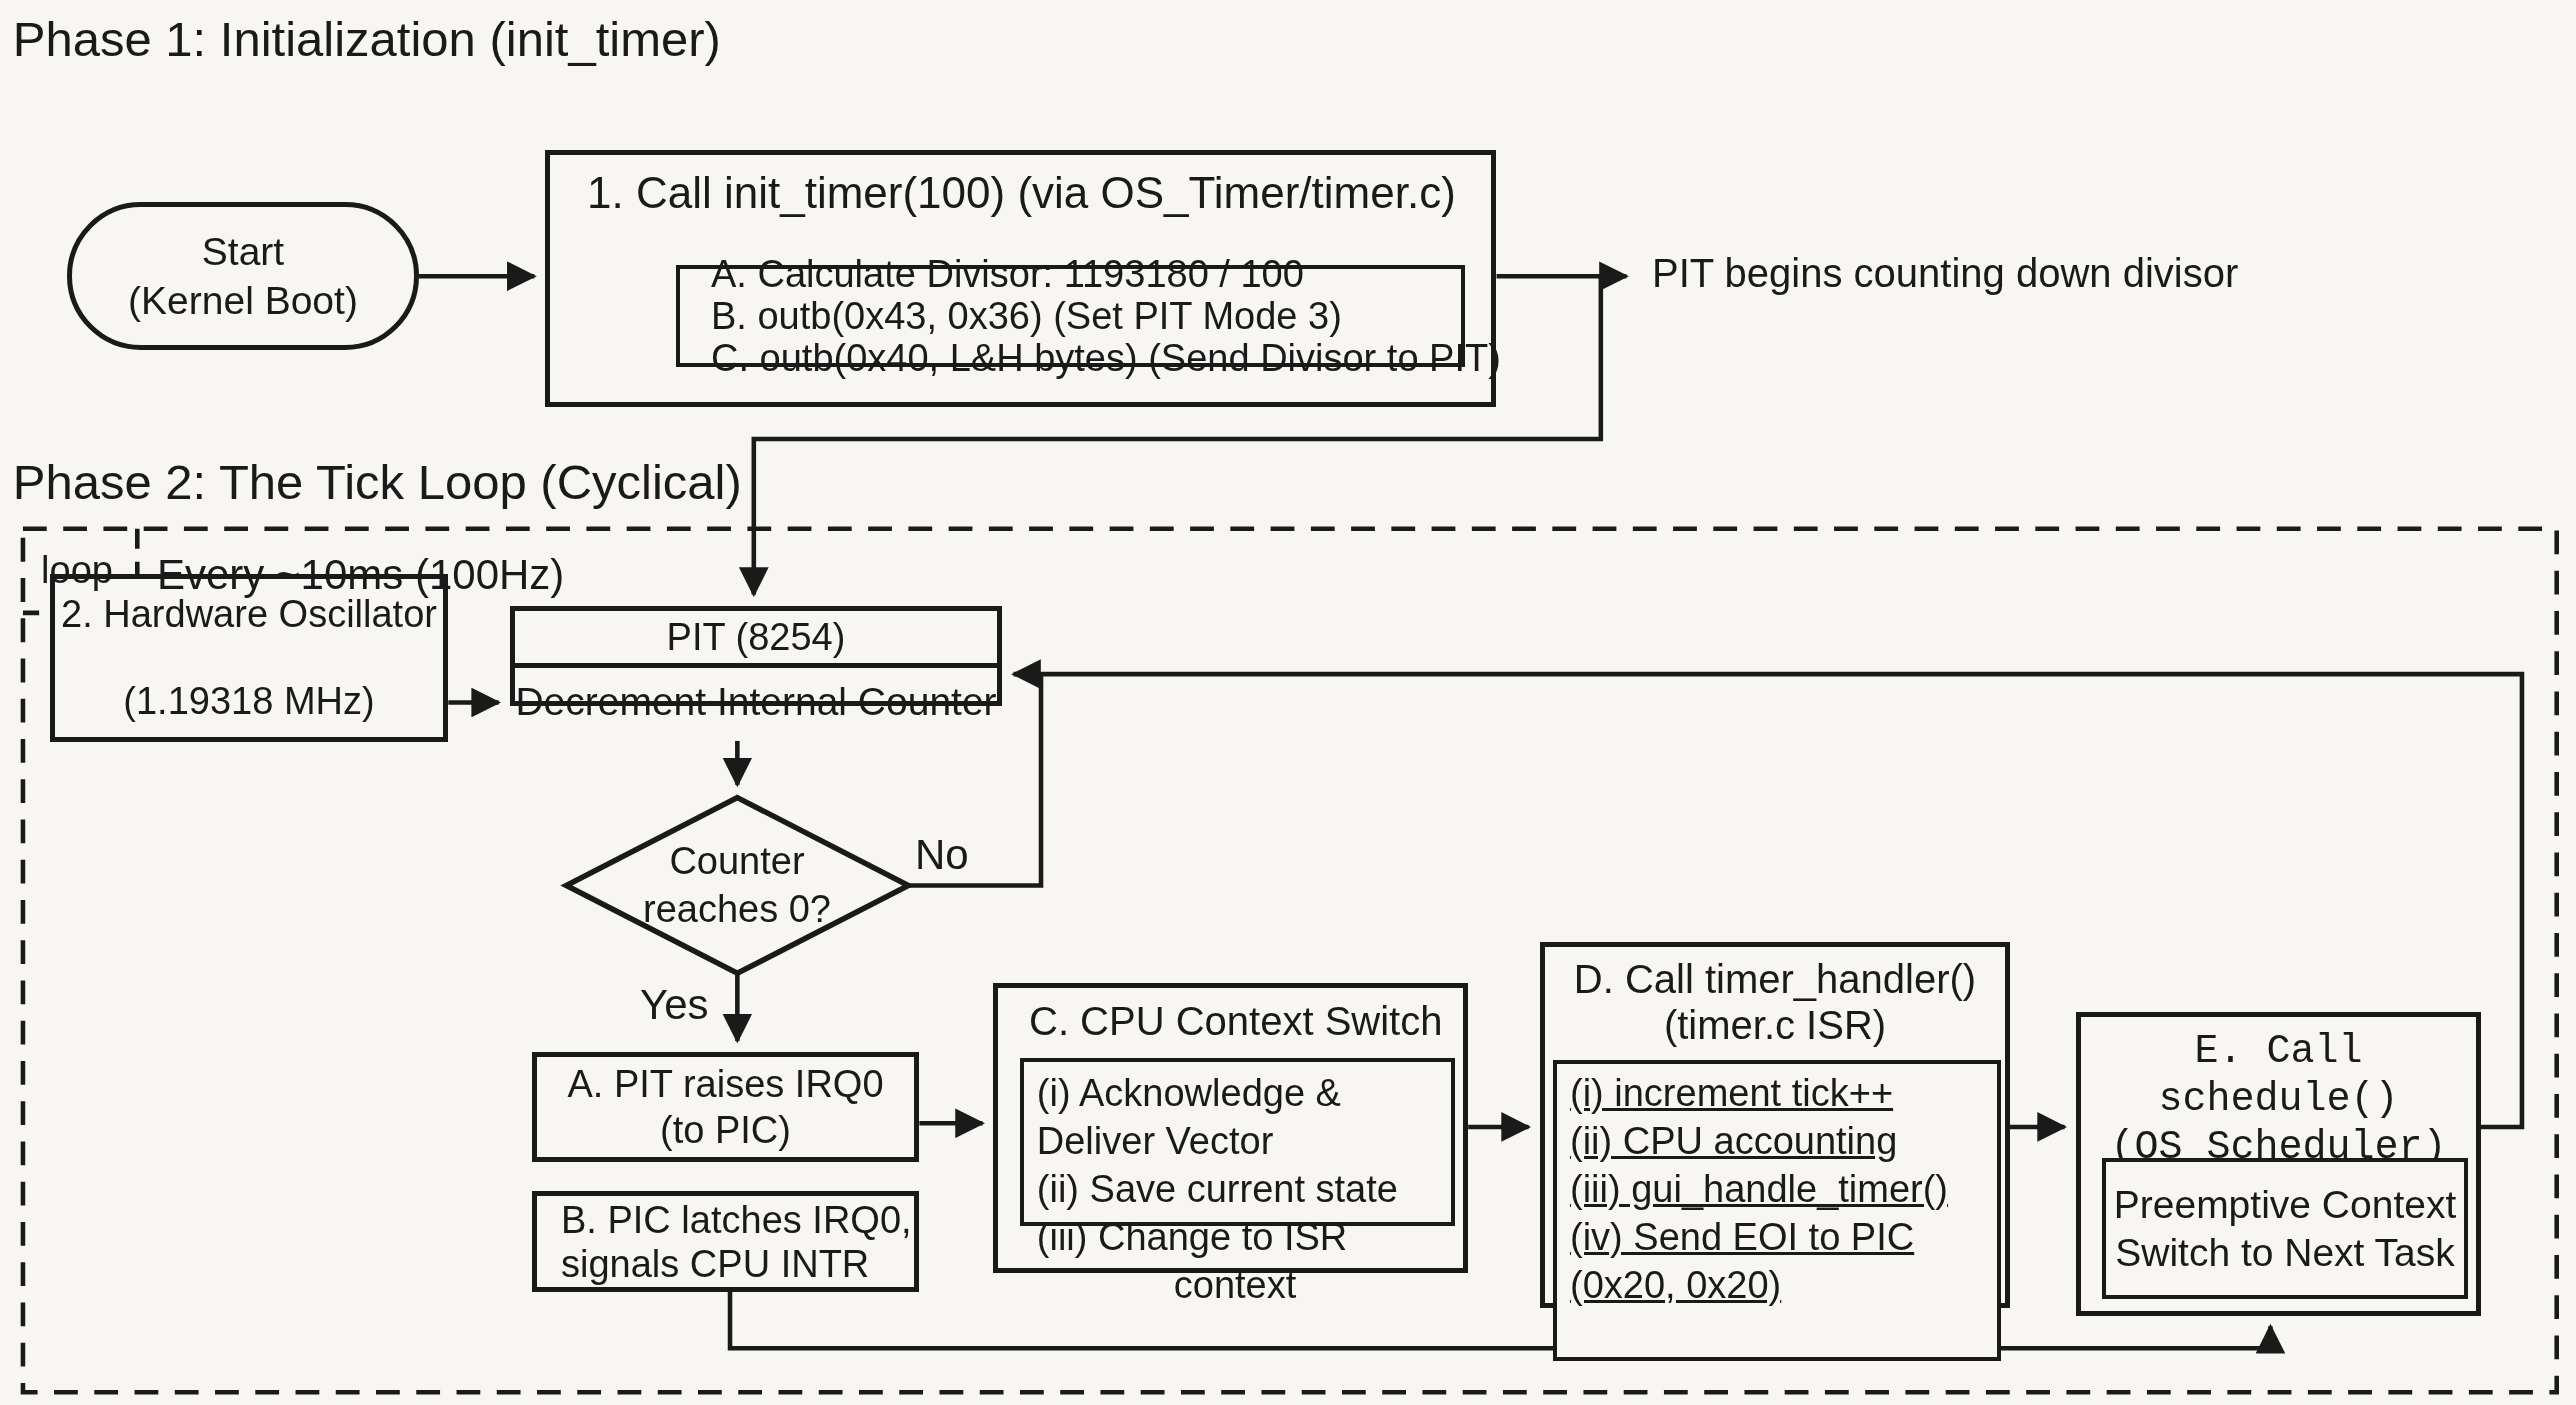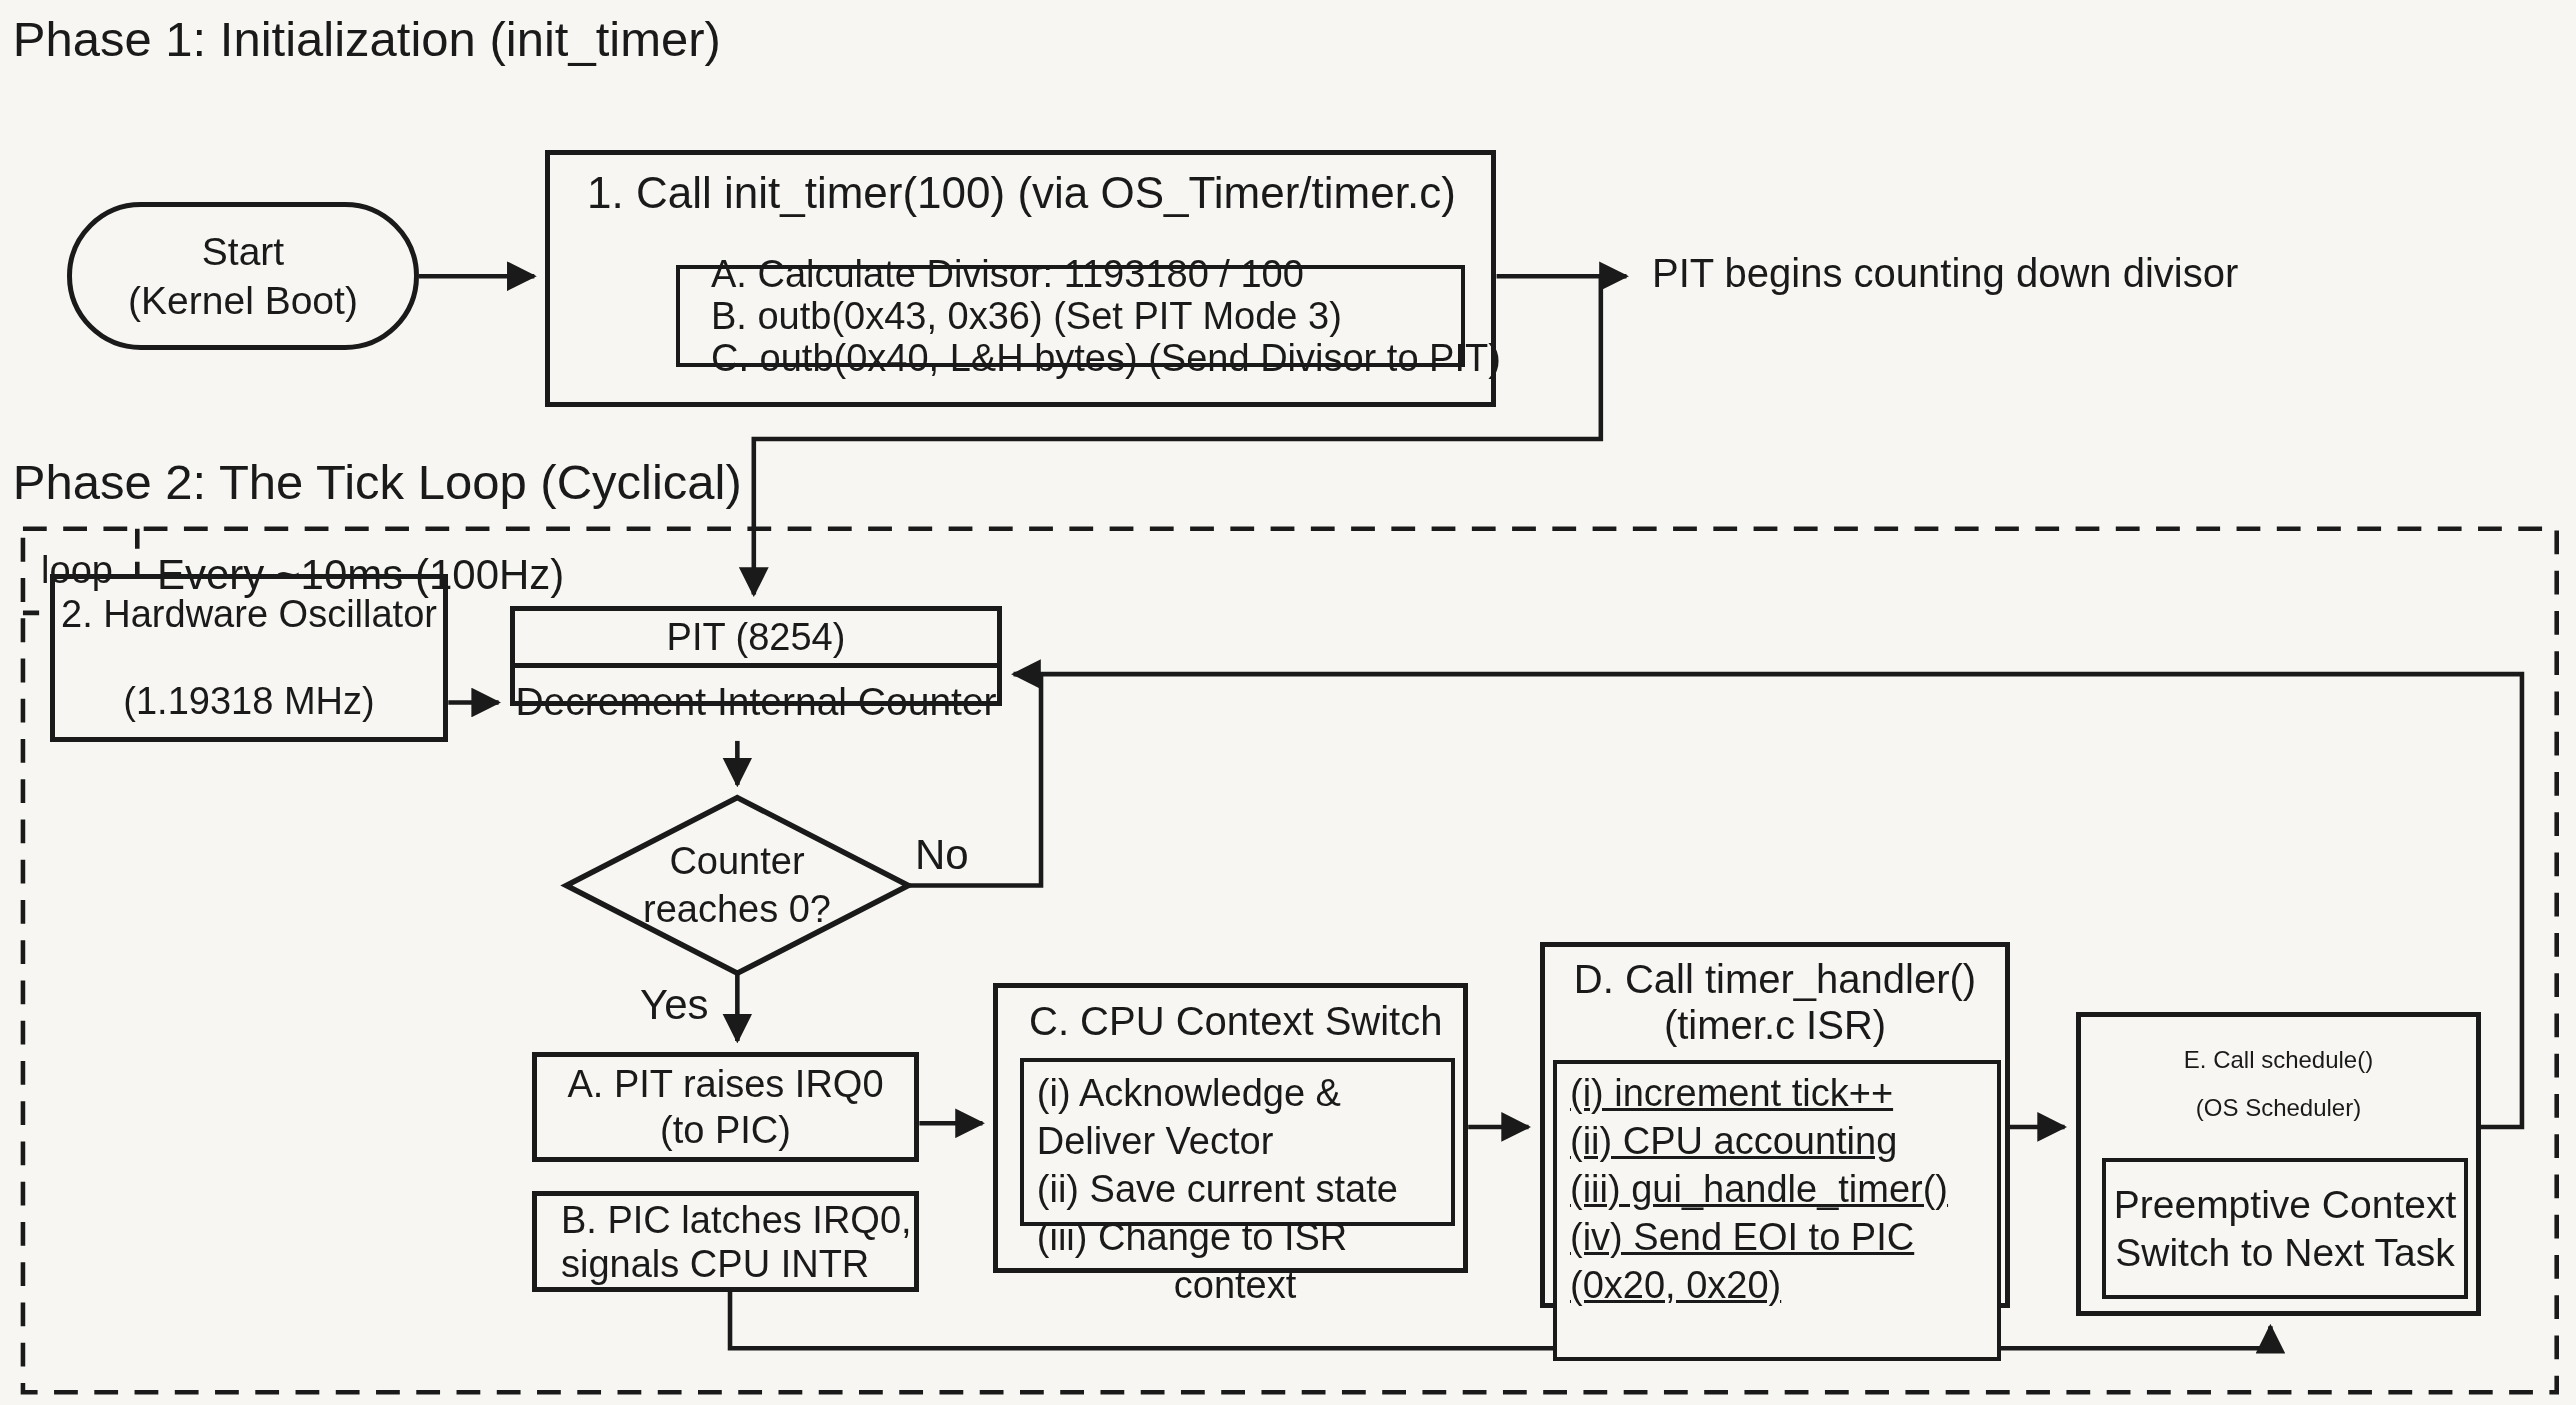--- a/index.html
+++ b/index.html
@@ -140,21 +140,21 @@
     <div class="inner steps" style="left:8.2px;top:113px;width:448px;height:301px;padding:4.6px 0 0 12.8px;line-height:48px;font-size:38px;text-decoration:underline;">
       <div>(i) increment tick++</div>
       <div>(ii) CPU accounting</div>
       <div>(iii) gui_handle_timer()</div>
       <div>(iv) Send EOI to PIC</div>
       <div>(0x20, 0x20)</div>
     </div>
   </div>
 
   <div class="node" style="left:2076px;top:1012px;width:405px;height:304px;">
-    <div class="ctr" style="margin-top:19px;font-size:24px;line-height:48px;">
+    <div class="ctr" style="margin-top:11px;font-size:40px;line-height:48px;font-family:Liberation Mono, monospace;">
       <div>E. Call schedule()</div>
       <div>(OS Scheduler)</div>
     </div>
     <div class="inner ctr" style="left:21px;top:141px;width:366px;height:141px;font-size:39px;line-height:48px;white-space:nowrap;">
       <div>Preemptive Context</div>
       <div>Switch to Next Task</div>
     </div>
   </div>
 
 </div>

